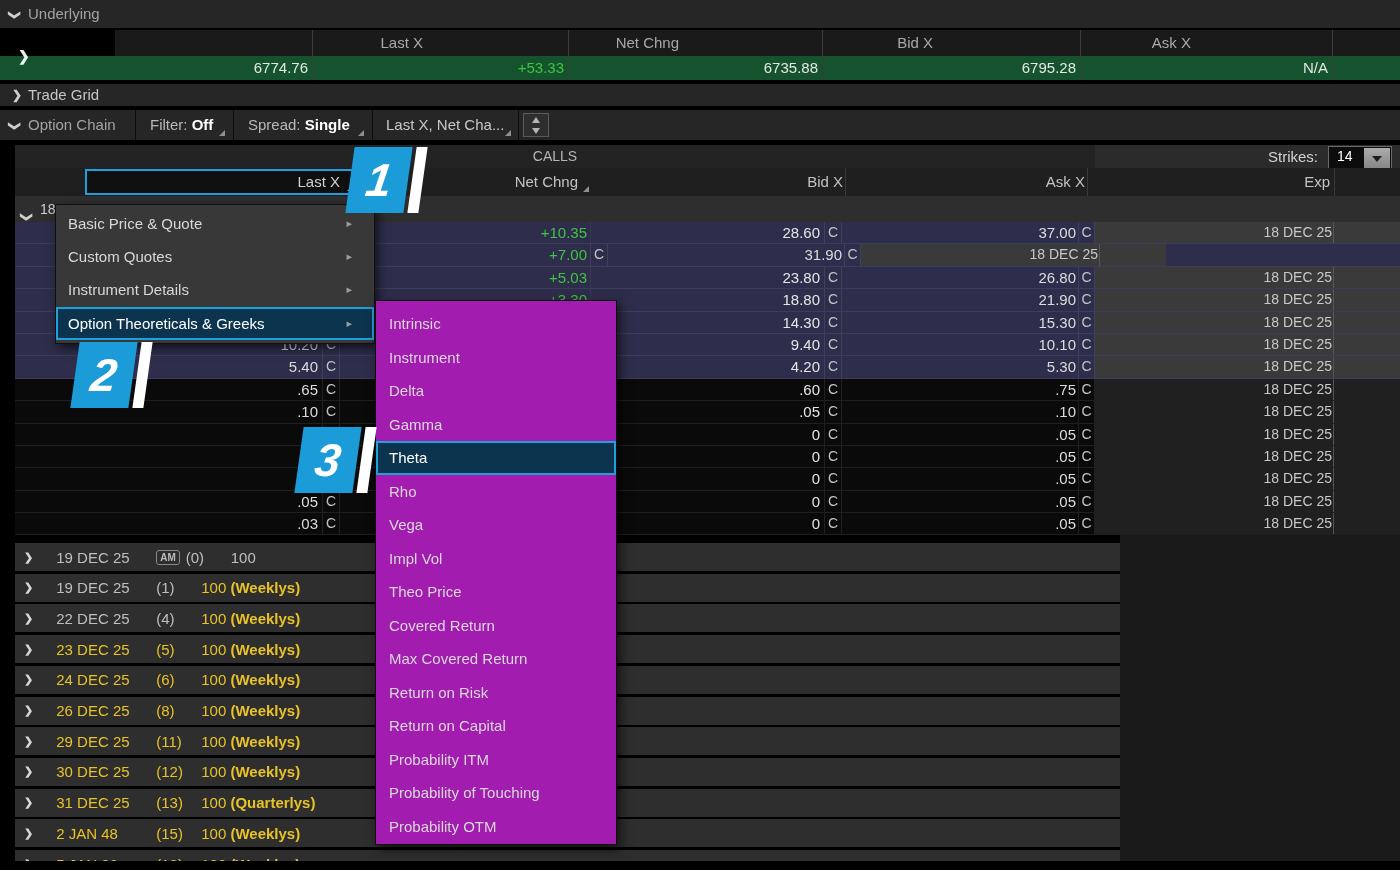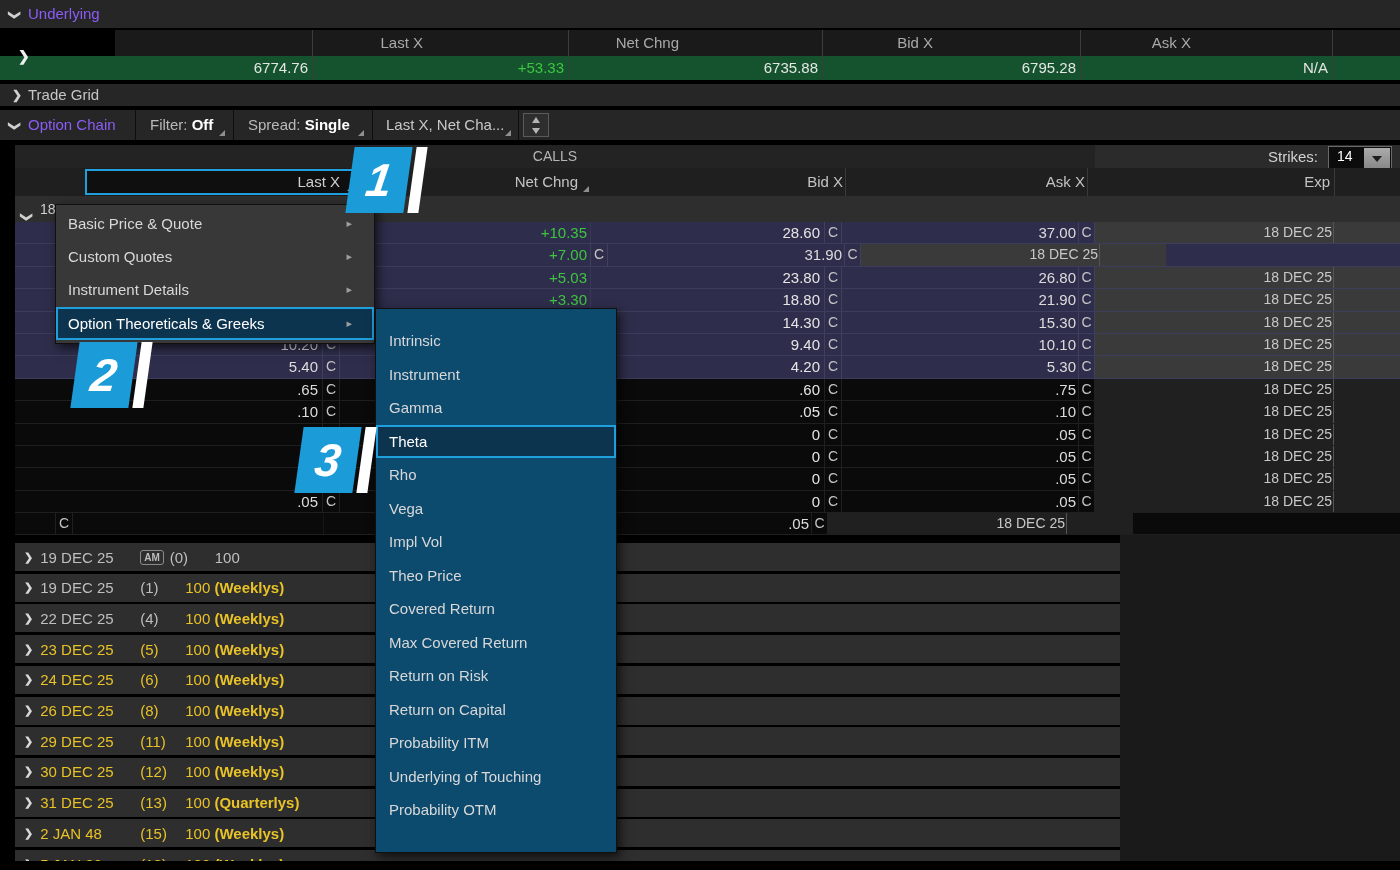--- a/index.html
+++ b/index.html
@@ -5,21 +5,21 @@
   * { box-sizing: border-box; }
   html,body { margin:0; padding:0; background:#000; }
   body { width:1400px; height:870px; overflow:hidden; position:relative;
          font-family:"Liberation Sans", sans-serif; color:#d8d8d8; }
   #stage { position:absolute; left:0; top:0; width:1400px; height:870px; }
 
   .abs { position:absolute; }
 
   
   .section-bar { background:#262626; }
-  .sec-title { font-size:15px; color:#8b5cf6; }
+  .sec-title { font-size:15px; color:#a3a3a3; }
   .chev { display:inline-block; font-weight:bold; color:#cfcfcf; font-size:12px; }
   .chev-down { transform:rotate(90deg); }
 
   
   #u-headband { left:115px; right:0; top:30px; height:26px; background:#1a1a1a; }
   #u-valrow   { left:0; right:0; top:56px; height:24px; background:#14532d; }
   .u-col { position:absolute; top:0; height:26px; line-height:26px; text-align:right;
            font-size:15px; color:#a9a9a9; }
   .u-val { position:absolute; top:0; height:24px; line-height:24px; text-align:right;
            font-size:15px; color:#e6e6e6; }
@@ -86,41 +86,41 @@
   .row.itm .c-exp { background:#3a3a3a; }
   .row.otm .c-exp { background:#202020; }
   .c-exp::after { content:""; position:absolute; right:66px; top:0; bottom:0; width:1px; background:#555; }
 
   
   #groups { left:15px; top:535px; width:1385px; height:335px; background:#000; overflow:hidden; }
   #groups-right { position:absolute; left:1105px; top:0; bottom:0; right:0; background:#1a1a1a; }
   .grow { position:absolute; left:0; width:1105px; height:28px; background:#2e2e2e;
           display:flex; align-items:center; font-size:15px; }
   .g-chev { margin-left:9px; font-size:11px; font-weight:bold; color:#d8d8d8; }
-  .g-date { margin-left:7px; width:100px; }
+  .g-date { margin-left:23px; width:100px; }
   .g-am { border:1px solid #8a8a8a; border-radius:3px; font-size:10px; font-weight:bold;
           color:#bdbdbd; padding:0 3px; height:15px; line-height:13px; margin-right:6px; }
   .g-count { width:45px; }
   .g-gray { color:#bfbfbf; }
   .g-yellow { color:#e8c227; }
   .g-suffix { font-weight:bold; }
   #bottom-strip { left:0; right:0; bottom:0; height:9px; background:#000; }
 
   
   #menu-main { left:55px; top:204px; width:320px; background:#383838;
                border:1px solid #101010; box-shadow:3px 4px 10px rgba(0,0,0,.65);
                padding:2px 0 3px 0; z-index:20; }
   .m-item { position:relative; height:33.2px; line-height:33.2px; padding-left:12px;
             font-size:15px; color:#d8d8d8; }
   .m-arrow { position:absolute; right:22px; top:0; color:#9e9e9e; font-size:11px; }
   .m-item.selected { background:#0d344f; box-shadow:inset 0 0 0 2px #1f9fdb; color:#fff; }
 
-  #menu-sub { left:375px; top:308px; width:242px; height:545px; background:#0c4a6e;
+  #menu-sub { left:375px; top:300px; width:242px; height:545px; background:#a21caf;
               border:1px solid #101010; box-shadow:3px 4px 10px rgba(0,0,0,.65);
-              padding-top:15px; z-index:20; }
+              padding-top:6px; z-index:20; }
   .s-item { position:relative; height:33.5px; line-height:33.5px; padding-left:13px;
             font-size:15px; color:#d8d8d8; }
   .s-item.selected { background:#0d344f; box-shadow:inset 0 0 0 2px #1f9fdb; color:#fff; }
 
   
   .callout { position:absolute; display:flex; transform:skewX(-8deg); z-index:30; }
   .callout .num { width:58px; height:66px; background:#1b9cd8; color:#fff;
                   font-size:46px; font-weight:bold; font-style:italic;
                   display:flex; align-items:center; justify-content:center; }
   .callout .stripe { width:11px; height:66px; background:#fff; margin-left:4px; }
@@ -358,20 +358,21 @@
         <div class="cell c-lastC">C</div>
         <div class="cell c-net"></div>
         <div class="cell c-bid">0</div>
         <div class="cell c-bidC">C</div>
         <div class="cell c-ask">.05</div>
         <div class="cell c-askC">C</div>
         <div class="cell c-exp">18 DEC 25</div>
       </div>
       <div class="row otm">
         <div class="cell c-leader"></div>
+        <div class="cell c-last">.03</div>
         <div class="cell c-lastC">C</div>
         <div class="cell c-net"></div>
         <div class="cell c-bid">0</div>
         <div class="cell c-bidC">C</div>
         <div class="cell c-ask">.05</div>
         <div class="cell c-askC">C</div>
         <div class="cell c-exp">18 DEC 25</div>
       </div>
     </div>
 
@@ -449,32 +450,33 @@
 
   <div class="abs" id="menu-main">
       <div class="m-item">Basic Price &amp; Quote<span class="m-arrow">▸</span></div>
       <div class="m-item">Custom Quotes<span class="m-arrow">▸</span></div>
       <div class="m-item">Instrument Details<span class="m-arrow">▸</span></div>
       <div class="m-item selected">Option Theoreticals &amp; Greeks<span class="m-arrow">▸</span></div>
     </div>
   <div class="abs" id="menu-sub">
       <div class="s-item">Intrinsic</div>
       <div class="s-item">Instrument</div>
+      <div class="s-item">Delta</div>
       <div class="s-item">Gamma</div>
       <div class="s-item selected">Theta</div>
       <div class="s-item">Rho</div>
       <div class="s-item">Vega</div>
       <div class="s-item">Impl Vol</div>
       <div class="s-item">Theo Price</div>
       <div class="s-item">Covered Return</div>
       <div class="s-item">Max Covered Return</div>
       <div class="s-item">Return on Risk</div>
       <div class="s-item">Return on Capital</div>
       <div class="s-item">Probability ITM</div>
-      <div class="s-item">Underlying of Touching</div>
+      <div class="s-item">Probability of Touching</div>
       <div class="s-item">Probability OTM</div>
     </div>
 
   <div class="callout" style="left:350px;top:147px;">
     <div class="num">1</div>
     <div class="stripe"></div>
   </div>
   <div class="callout" style="left:75px;top:342px;">
     <div class="num">2</div>
     <div class="stripe"></div>

